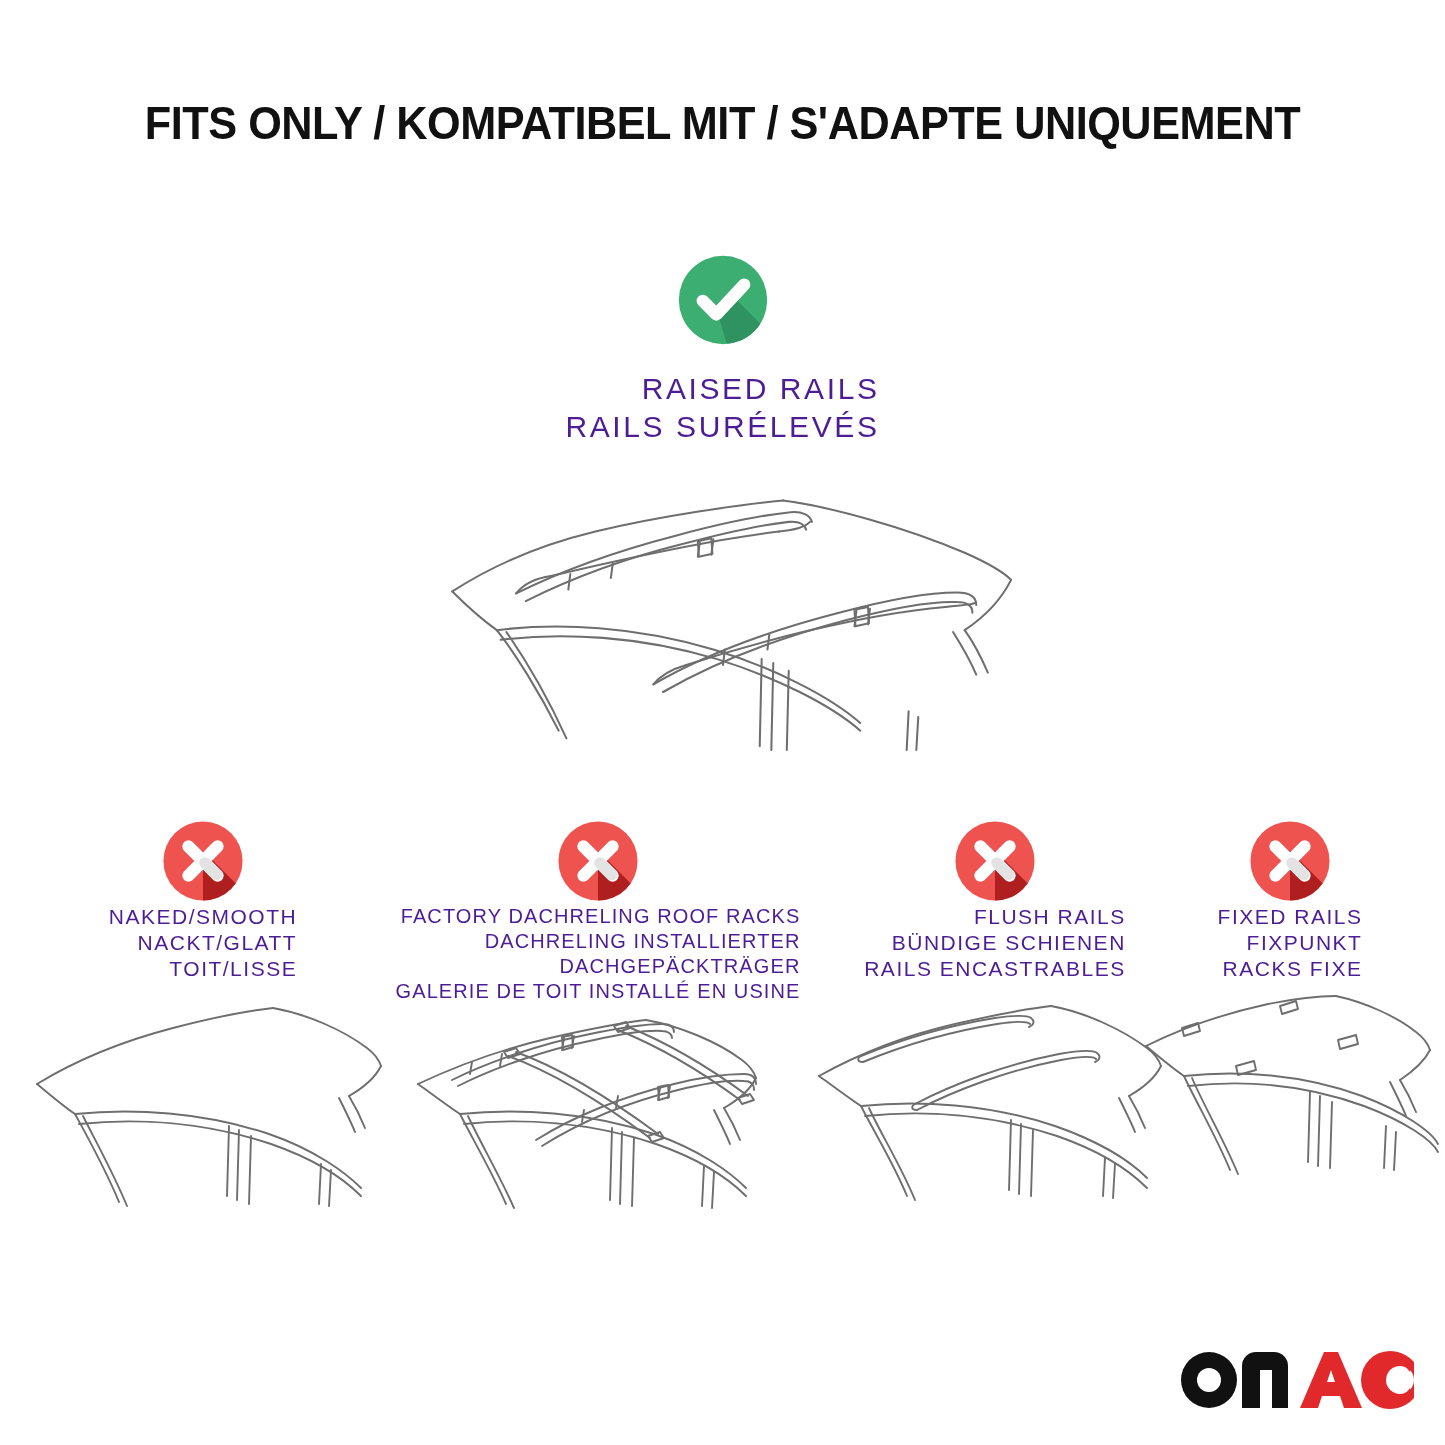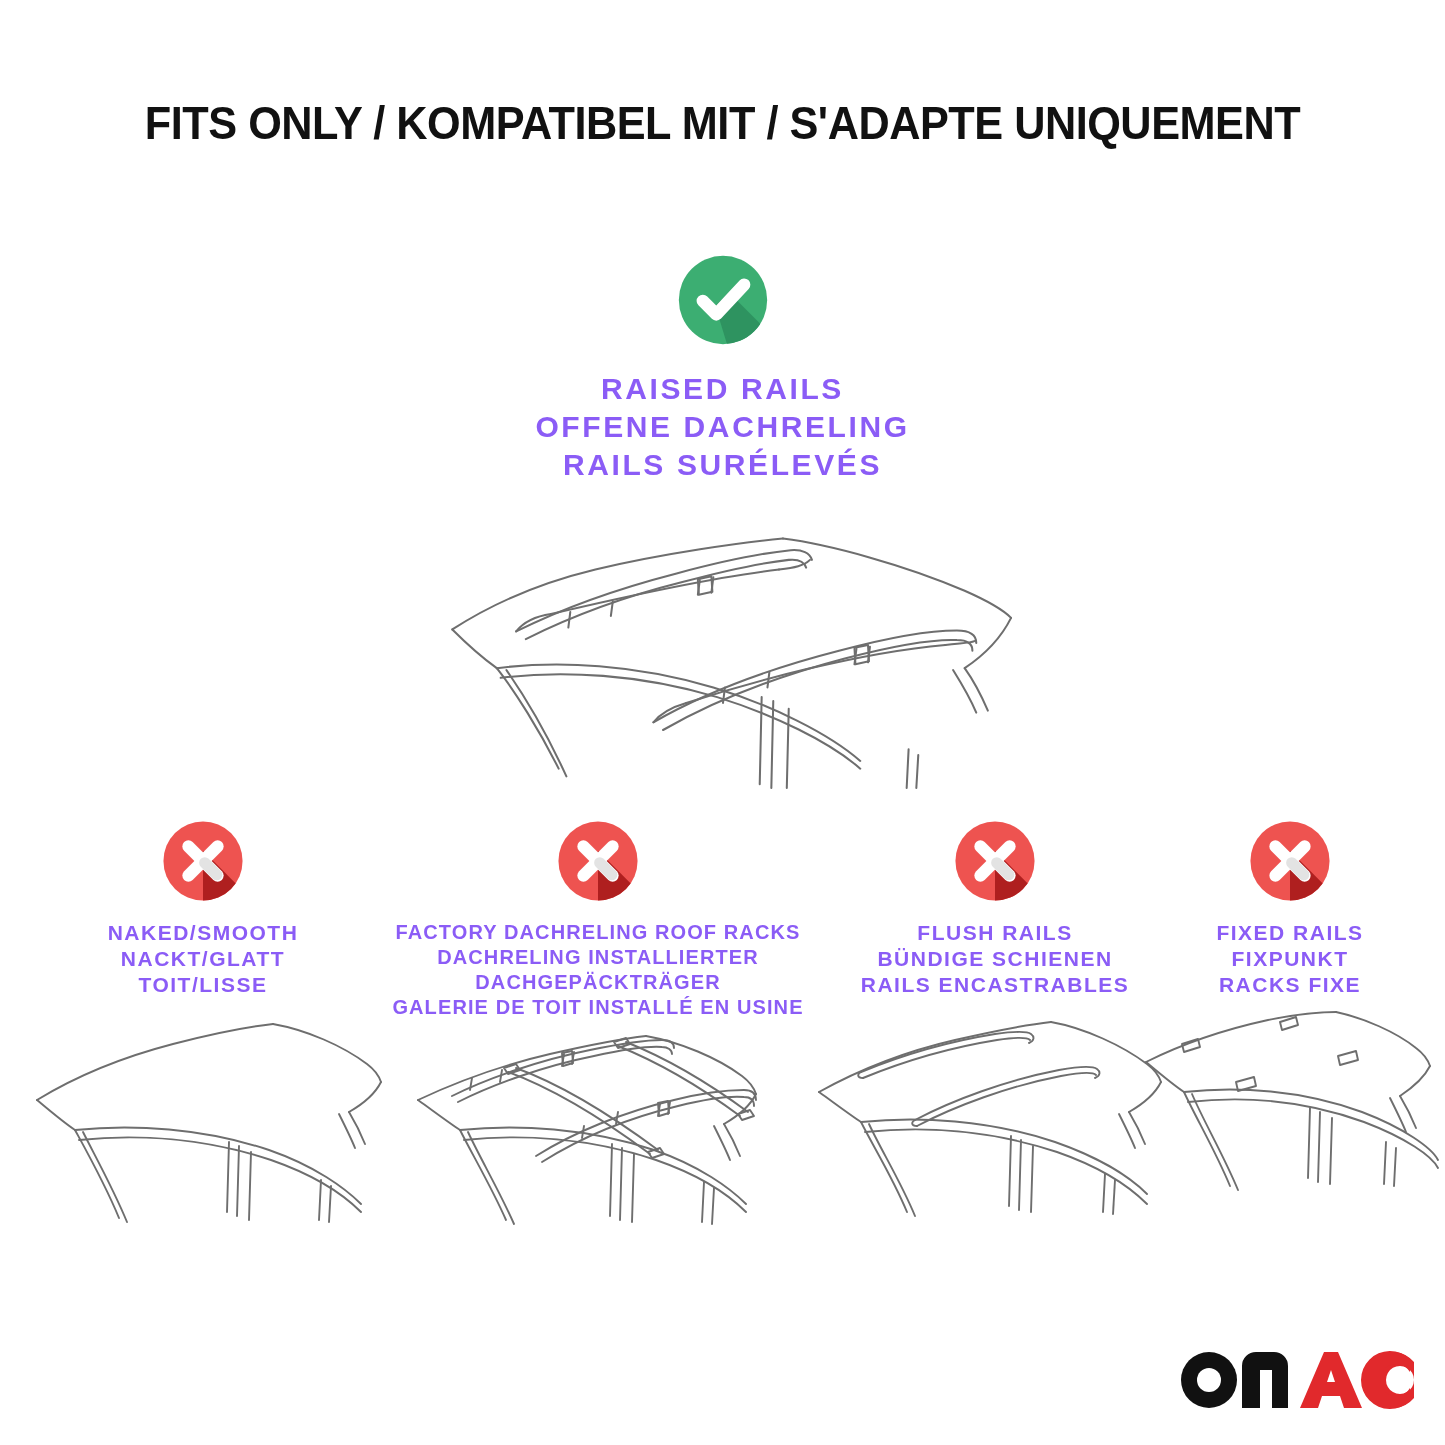--- a/index.html
+++ b/index.html
@@ -28,23 +28,23 @@
     font-size: 46px;
     letter-spacing: -0.5px;
     color: #111111;
     white-space: nowrap;
     transform: scaleX(0.94);
     transform-origin: center top;
   }
 
   
   .opt-label {
-    text-align: center;
-    font-weight: 700;
-    color: #8b5cf6;
+    text-align: right;
+    font-weight: 400;
+    color: #4c1d95;
     font-family: "Liberation Sans", sans-serif;
   }
   .opt-label div { white-space: nowrap; }
 
   
   .featured {
     position: absolute;
     left: 0;
     top: 252px;
     width: 1445px;
@@ -81,21 +81,21 @@
     top: 0;
     display: flex;
     flex-direction: column;
     align-items: center;
   }
   .col .icon-wrap {
     width: 86px;
     height: 86px;
   }
   .col .opt-label {
-    margin-top: 16px;
+    margin-top: 0;
     font-size: 21px;
     line-height: 26px;
     letter-spacing: 1.5px;
   }
   .col.c2 .opt-label {
     font-size: 20px;
     line-height: 25px;
     letter-spacing: 1.1px;
   }
   .col .art {
@@ -143,21 +143,20 @@
       <circle cx="50" cy="50" r="46" fill="#3CAE72"></circle>
       <g clip-path="url(#clipGreen)">
         <polygon points="42,56 56,42 102,88 102,102 56,102" fill="#2E9360"></polygon>
       </g>
       <path d="M29 51 L43 65 L72 34" fill="none" stroke="#ffffff" stroke-width="13" stroke-linecap="round" stroke-linejoin="round"></path>
     </svg>
   </div>
 
   <div class="opt-label">
     <div>RAISED RAILS</div>
-    <div>OFFENE DACHRELING</div>
     <div>RAILS SURÉLEVÉS</div>
   </div>
 
   <div class="art">
     <svg viewBox="0 0 620 300" width="620" height="290" aria-hidden="true">
       <g fill="none" stroke="#6e6e6e" stroke-width="2.1" stroke-linecap="round" stroke-linejoin="round">
 
         <path d="M30 136 C70 110 120 88 178 74 C250 57 330 46 372 42"></path>
         <path d="M372 42 C420 48 500 70 560 96 C585 107 600 116 608 124"></path>
         <path d="M608 124 C600 140 584 160 560 176"></path>

